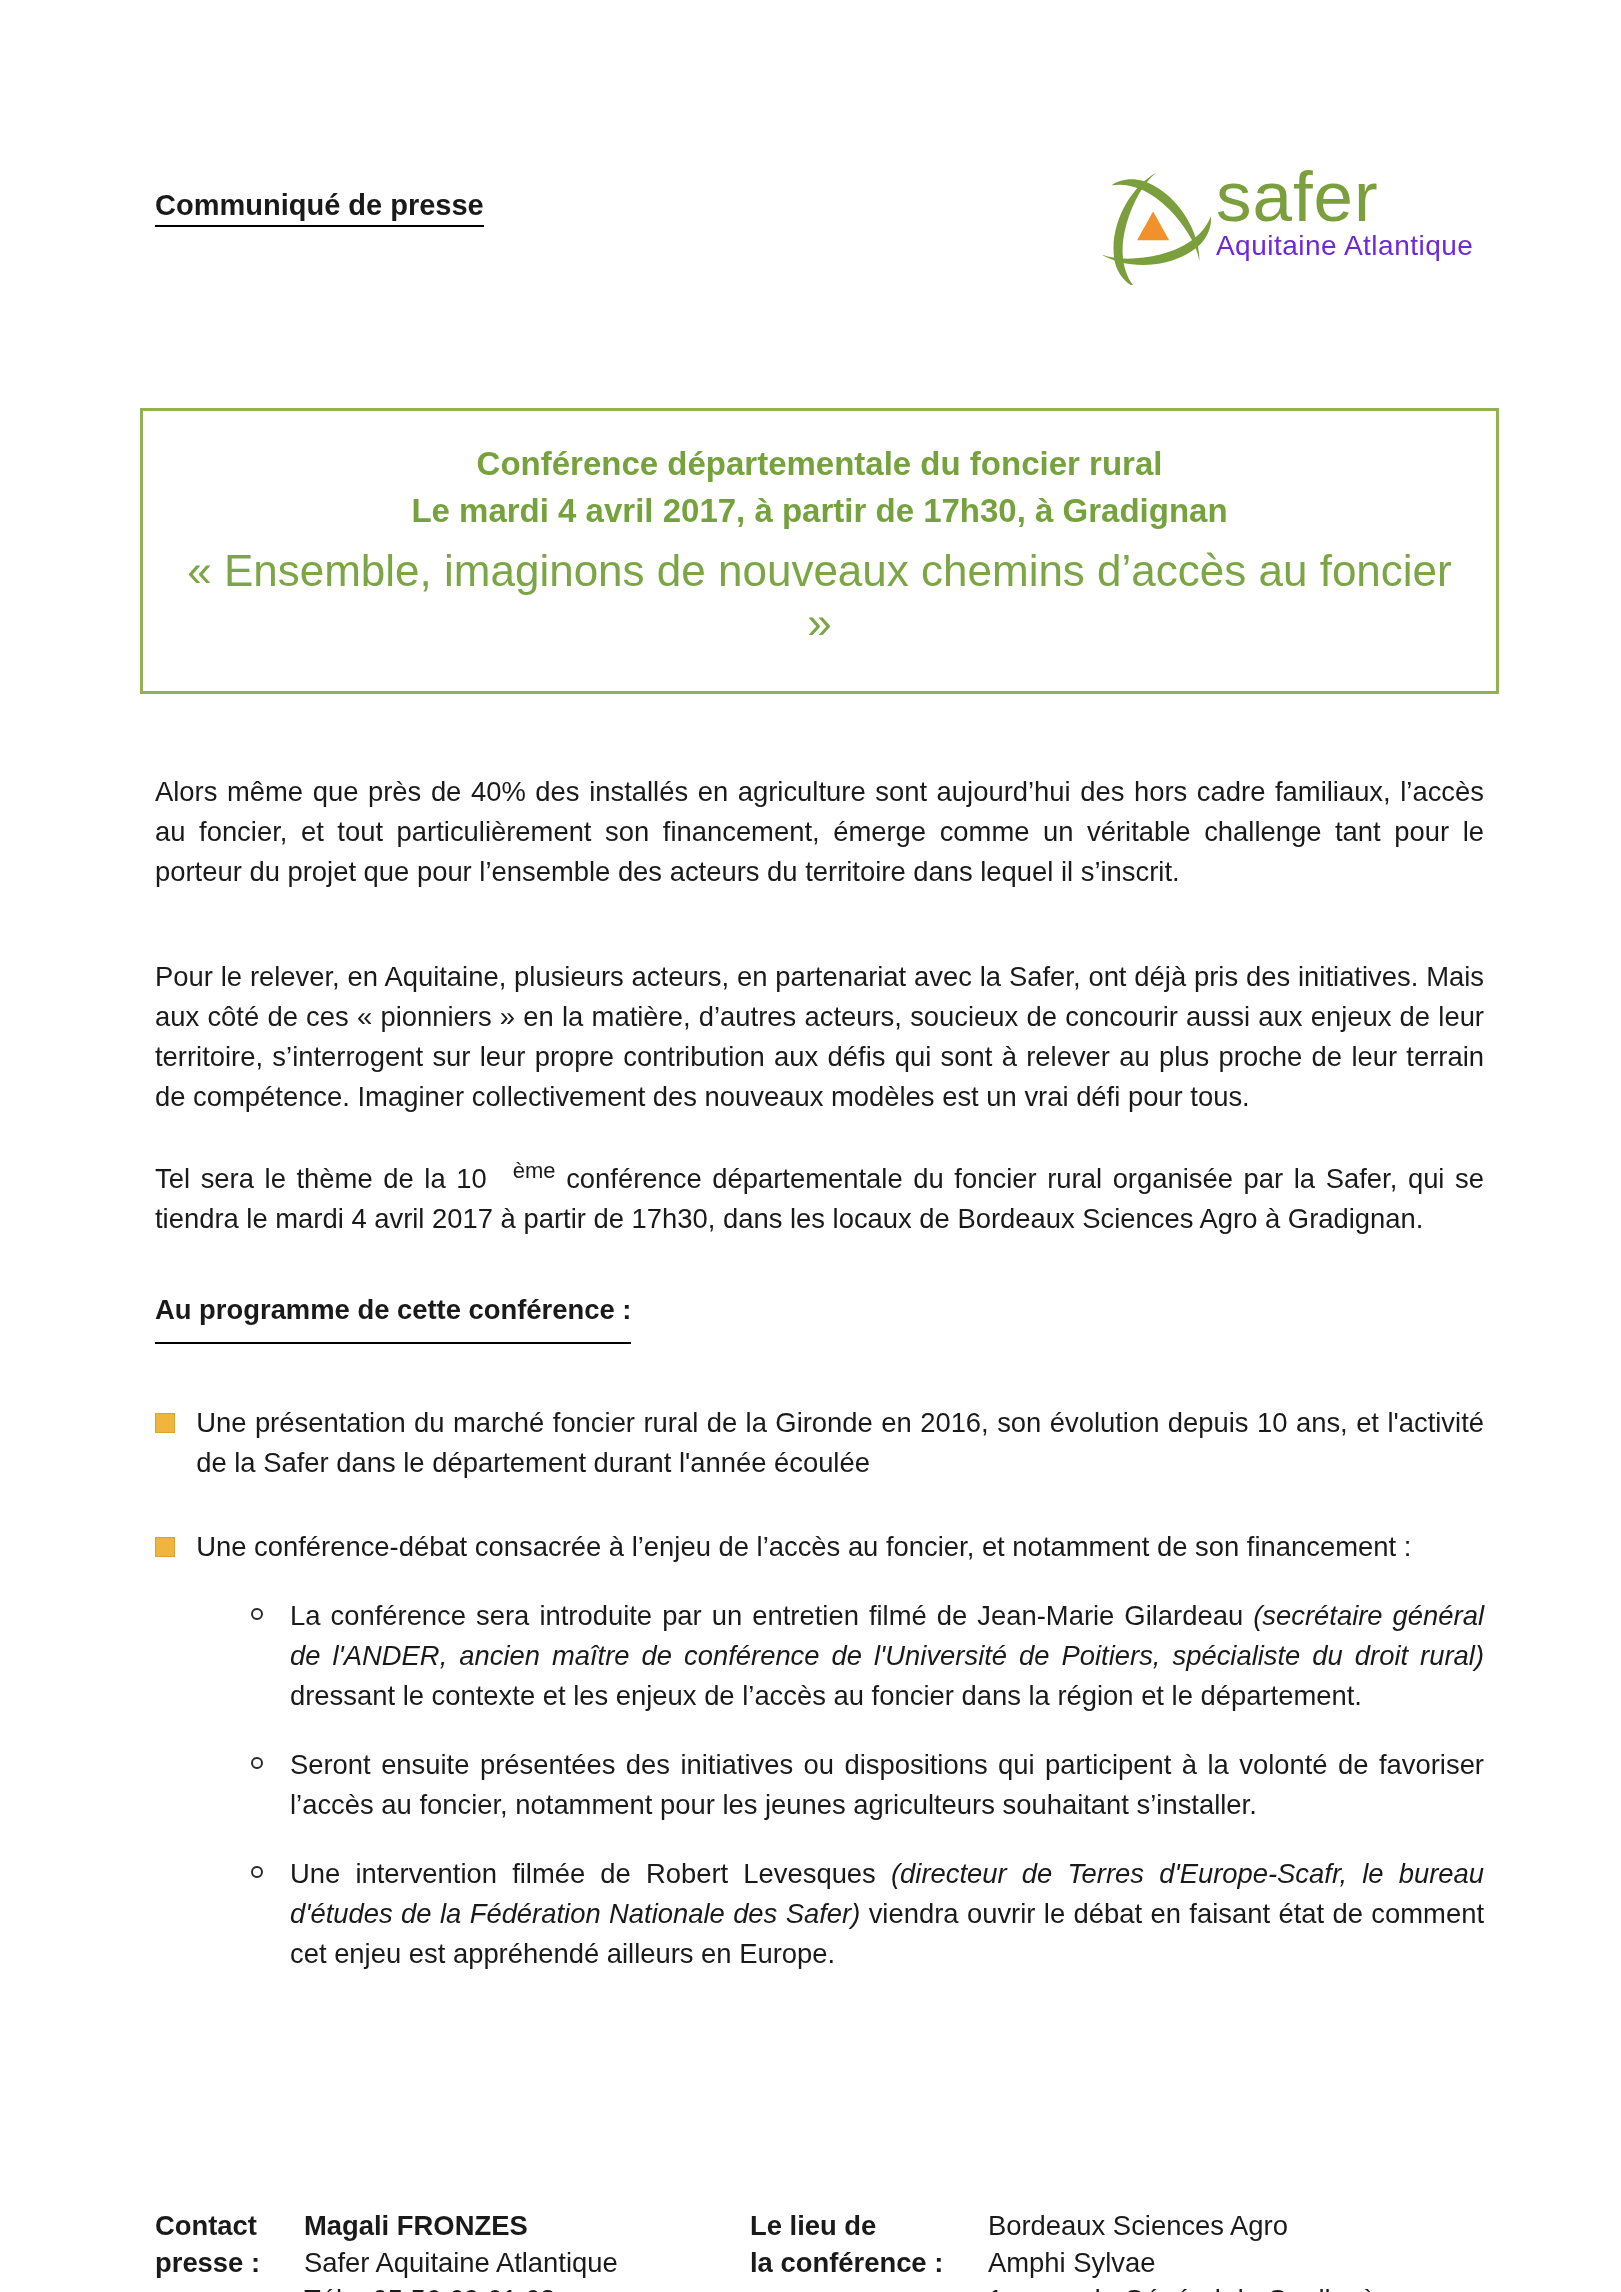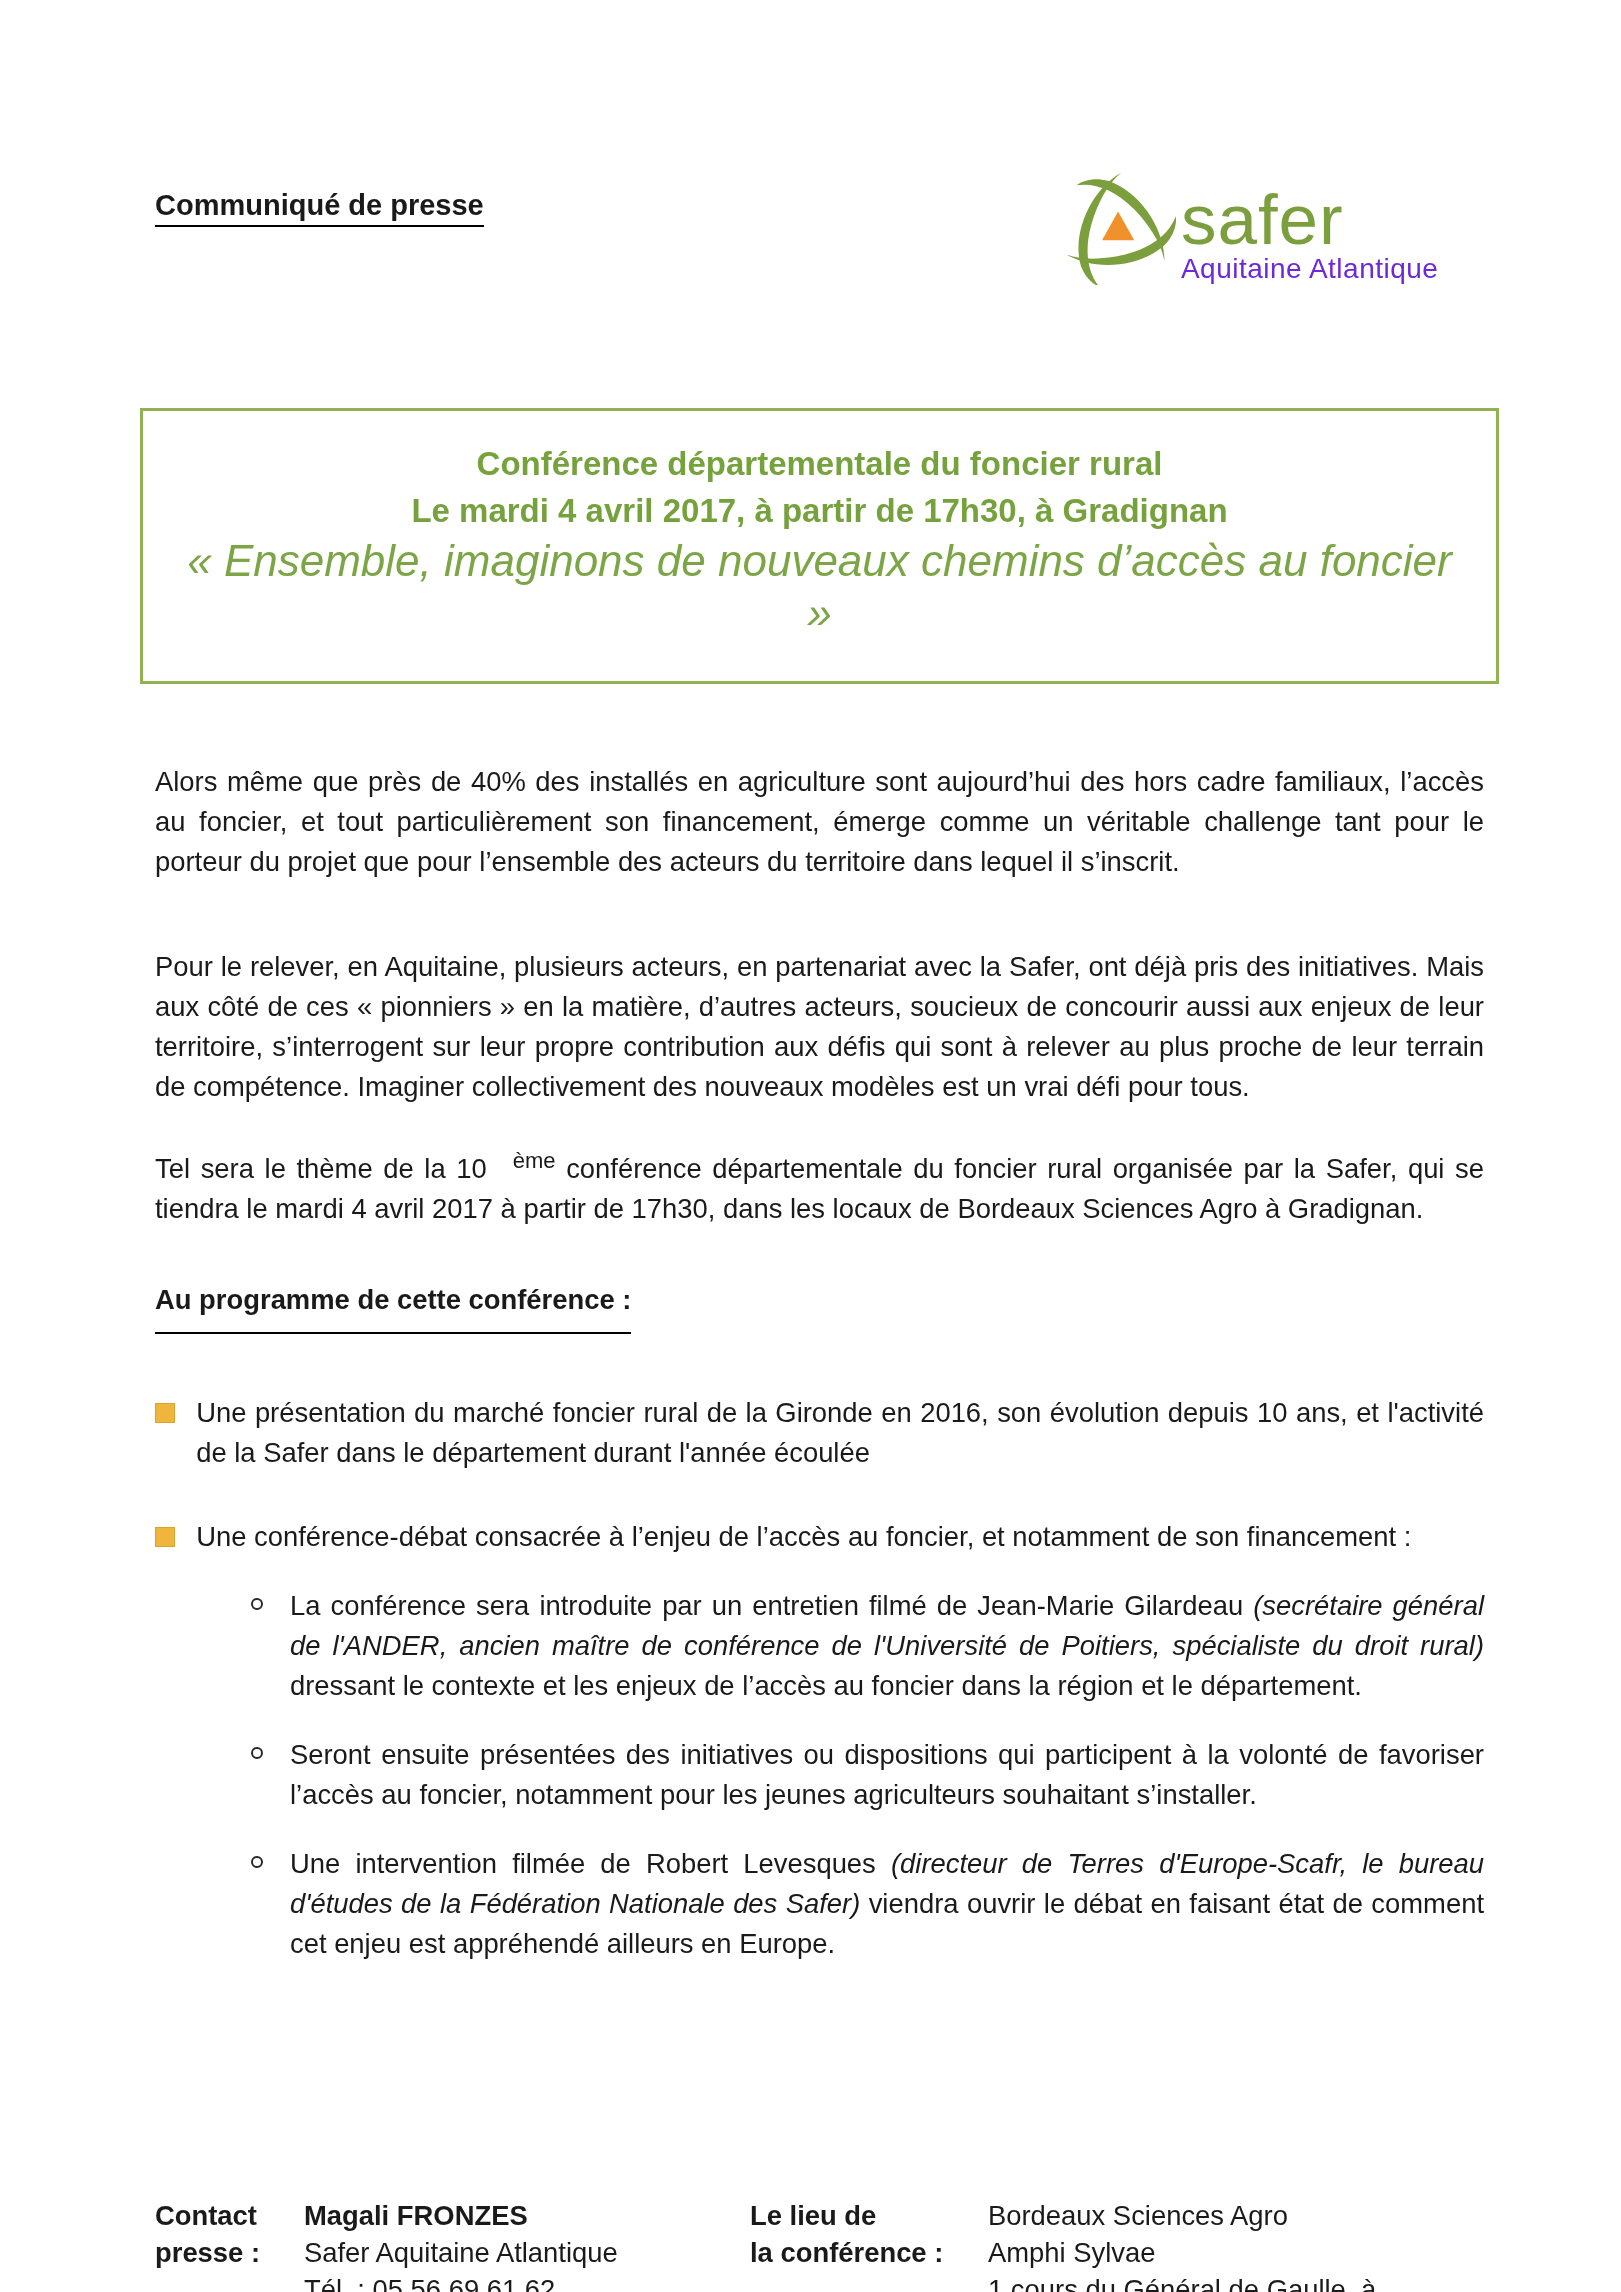--- a/index.html
+++ b/index.html
@@ -10,42 +10,42 @@
     color:#1a1a1a; overflow:hidden; position:relative;
   }
   .page { padding:189px 137px 0 155px; }
 
   
   .doc-label {
     display:inline-block; font-size:29px; font-weight:bold;
     border-bottom:2.9px solid #000; padding-bottom:2.9px;
   }
   .logo {
-    position:absolute; left:1061px; top:165px;
-    display:flex; align-items:flex-end;
+    position:absolute; left:1096px; top:165px;
+    display:flex; align-items:flex-start;
   }
   .logo-mark { width:116px; height:120px; }
   .logo-text { margin-left:3.9px; }
   .logo-brand {
     font-size:71px; line-height:63px; color:#7c9f3d;
     letter-spacing:1px;
   }
   .logo-sub { font-size:28px; color:#6d28d9; margin-top:2px; letter-spacing:0.5px; }
 
   
   .banner {
     margin:181px -14.7px 0 -14.7px;
     border:3.9px solid #92b252;
     text-align:center;
     padding:30px 29px 41px 29px;
   }
   .banner-line { font-size:33px; font-weight:bold; color:#76a23e; line-height:1.42; }
   .banner-slogan {
-    font-size:44px; font-style:italic; color:#7ca645;
-    margin-top:0; line-height:1.2;
+    font-size:44px; color:#7ca645;
+    margin-top:10px; line-height:1.2;
   }
 
   
   .para {
     font-size:27.4px; line-height:40px; text-align:justify;
   }
   .p1 { margin-top:78px; }
   .p2 { margin-top:65px; }
   .p3 { margin-top:42px; }
   sup.ord { font-size:22px; vertical-align:super; line-height:0;margin-left:26px; }

